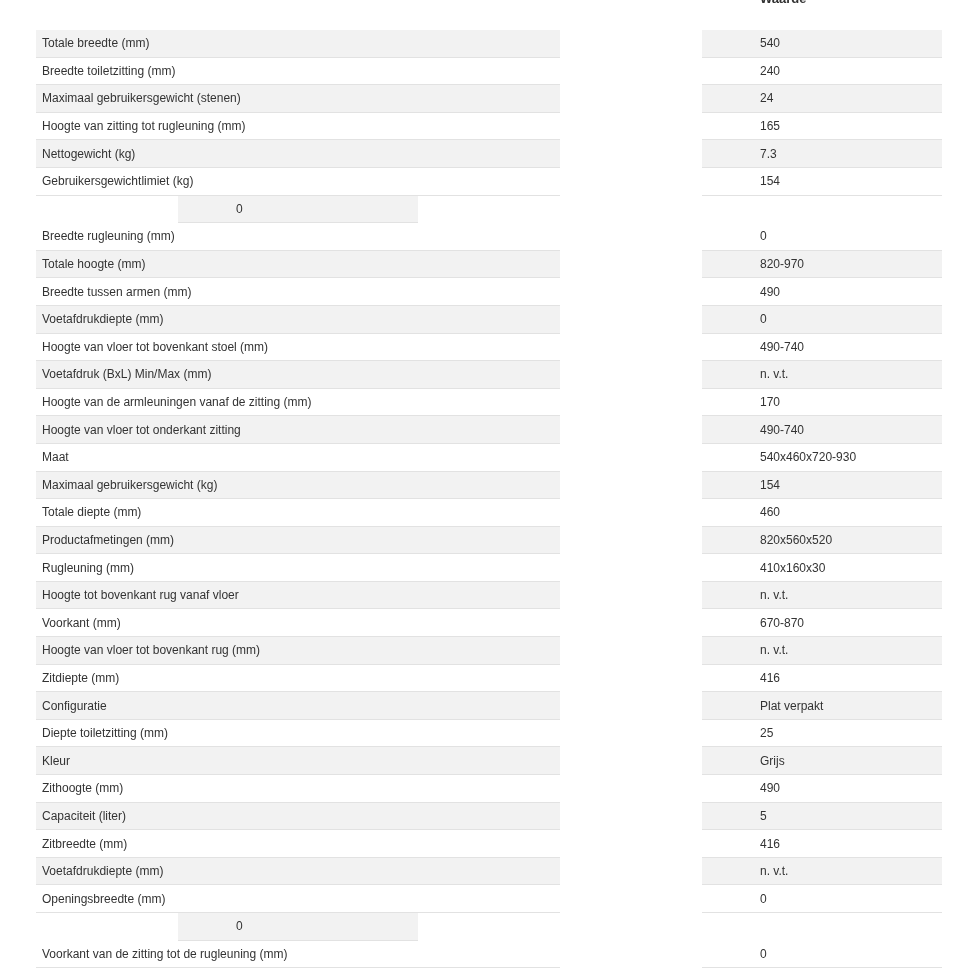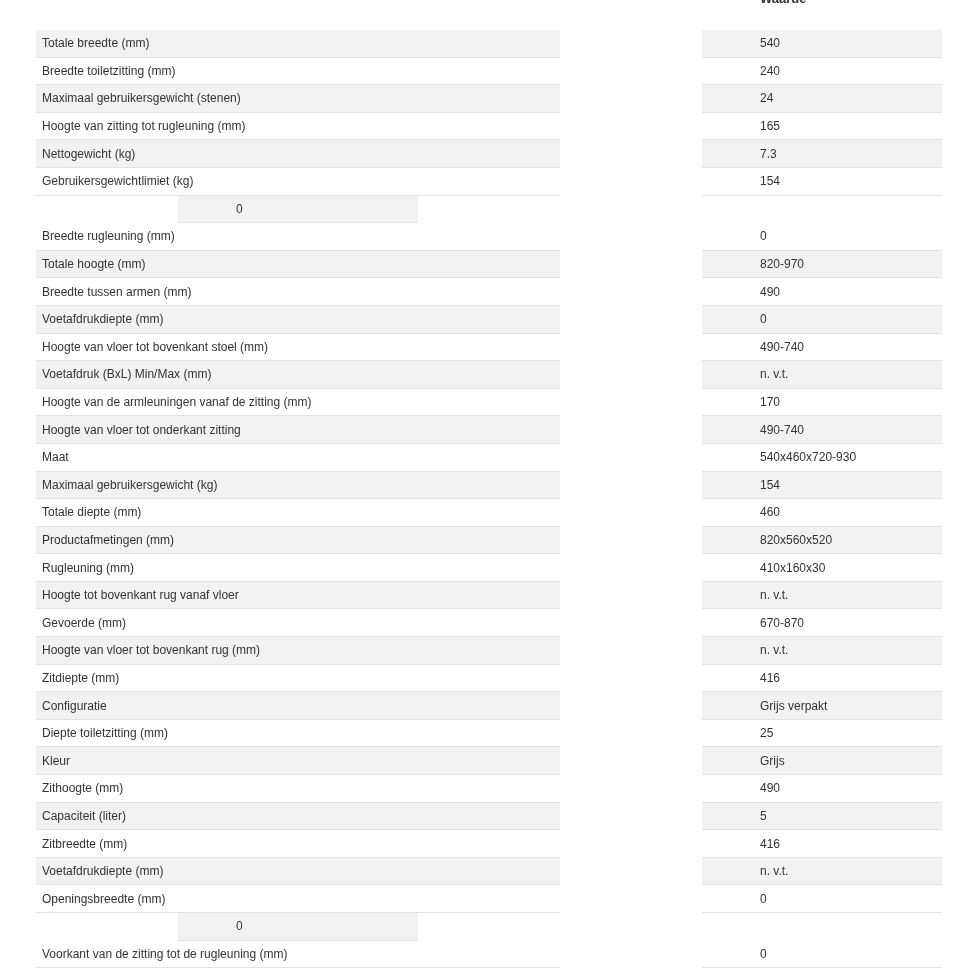--- a/index.html
+++ b/index.html
@@ -134,38 +134,38 @@
       <div class="spec-label">Rugleuning (mm)</div>
       <div class="spec-gap"></div>
       <div class="spec-value">410x160x30</div>
     </div>
     <div class="spec-row">
       <div class="spec-label">Hoogte tot bovenkant rug vanaf vloer</div>
       <div class="spec-gap"></div>
       <div class="spec-value">n. v.t.</div>
     </div>
     <div class="spec-row">
-      <div class="spec-label">Gevoerde (mm)</div>
+      <div class="spec-label">Voorkant (mm)</div>
       <div class="spec-gap"></div>
       <div class="spec-value">670-870</div>
     </div>
     <div class="spec-row">
       <div class="spec-label">Hoogte van vloer tot bovenkant rug (mm)</div>
       <div class="spec-gap"></div>
       <div class="spec-value">n. v.t.</div>
     </div>
     <div class="spec-row">
       <div class="spec-label">Zitdiepte (mm)</div>
       <div class="spec-gap"></div>
       <div class="spec-value">416</div>
     </div>
     <div class="spec-row">
       <div class="spec-label">Configuratie</div>
       <div class="spec-gap"></div>
-      <div class="spec-value">Grijs verpakt</div>
+      <div class="spec-value">Plat verpakt</div>
     </div>
     <div class="spec-row">
       <div class="spec-label">Diepte toiletzitting (mm)</div>
       <div class="spec-gap"></div>
       <div class="spec-value">25</div>
     </div>
     <div class="spec-row">
       <div class="spec-label">Kleur</div>
       <div class="spec-gap"></div>
       <div class="spec-value">Grijs</div>

